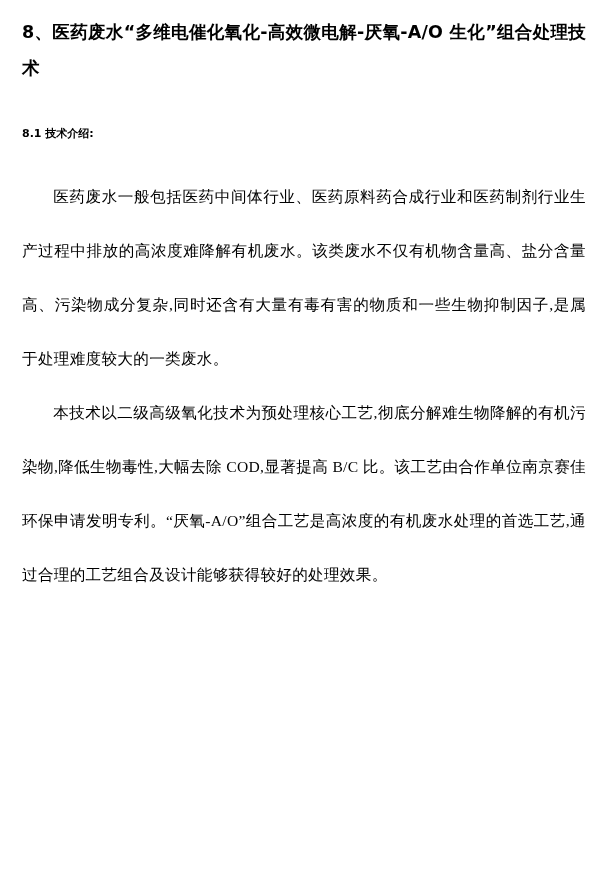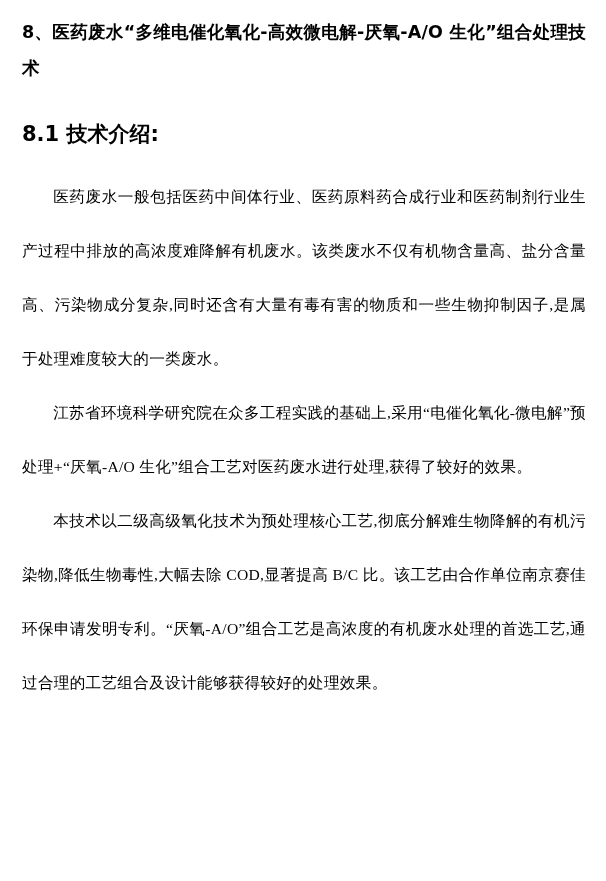--- a/index.html
+++ b/index.html
@@ -27,21 +27,21 @@
     font-size: 17.5px;
     line-height: 36px;
     letter-spacing: 0.2px;
     margin: 0 0 0 0;
     text-align: justify;
     text-justify: inter-ideograph;
   }
   .section-heading {
     font-family: "DejaVu Sans", "Liberation Sans", sans-serif;
     font-weight: bold;
-    font-size: 21px;
+    font-size: 11px;
     line-height: 28px;
     margin: 34px 0 0 0;
   }
   .body-block {
     margin-top: 22px;
   }
   .para {
     font-family: "Liberation Serif", "DejaVu Serif", serif;
     font-size: 15.6px;
     line-height: 54px;
@@ -56,17 +56,16 @@
 <body>
 
 <div class="page">
 
   <h1 class="doc-title">8、医药废水“多维电催化氧化-高效微电解-厌氧-A/O 生化”组合处理技术</h1>
 
   <h2 class="section-heading">8.1 技术介绍:</h2>
 
   <div class="body-block">
     <p class="para">医药废水一般包括医药中间体行业、医药原料药合成行业和医药制剂行业生产过程中排放的高浓度难降解有机废水。该类废水不仅有机物含量高、盐分含量高、污染物成分复杂,同时还含有大量有毒有害的物质和一些生物抑制因子,是属于处理难度较大的一类废水。</p>
-    <p class="para">江苏省环境科学研究院在众多工程实践的基础上,采用“电催化氧化-微电解”预处理+“厌氧-A/O 生化”组合工艺对医药废水进行处理,获得了较好的效果。</p>
     <p class="para">本技术以二级高级氧化技术为预处理核心工艺,彻底分解难生物降解的有机污染物,降低生物毒性,大幅去除 COD,显著提高 B/C 比。该工艺由合作单位南京赛佳环保申请发明专利。“厌氧-A/O”组合工艺是高浓度的有机废水处理的首选工艺,通过合理的工艺组合及设计能够获得较好的处理效果。</p>
   </div>
 
 </div>
 
 </body></html>

